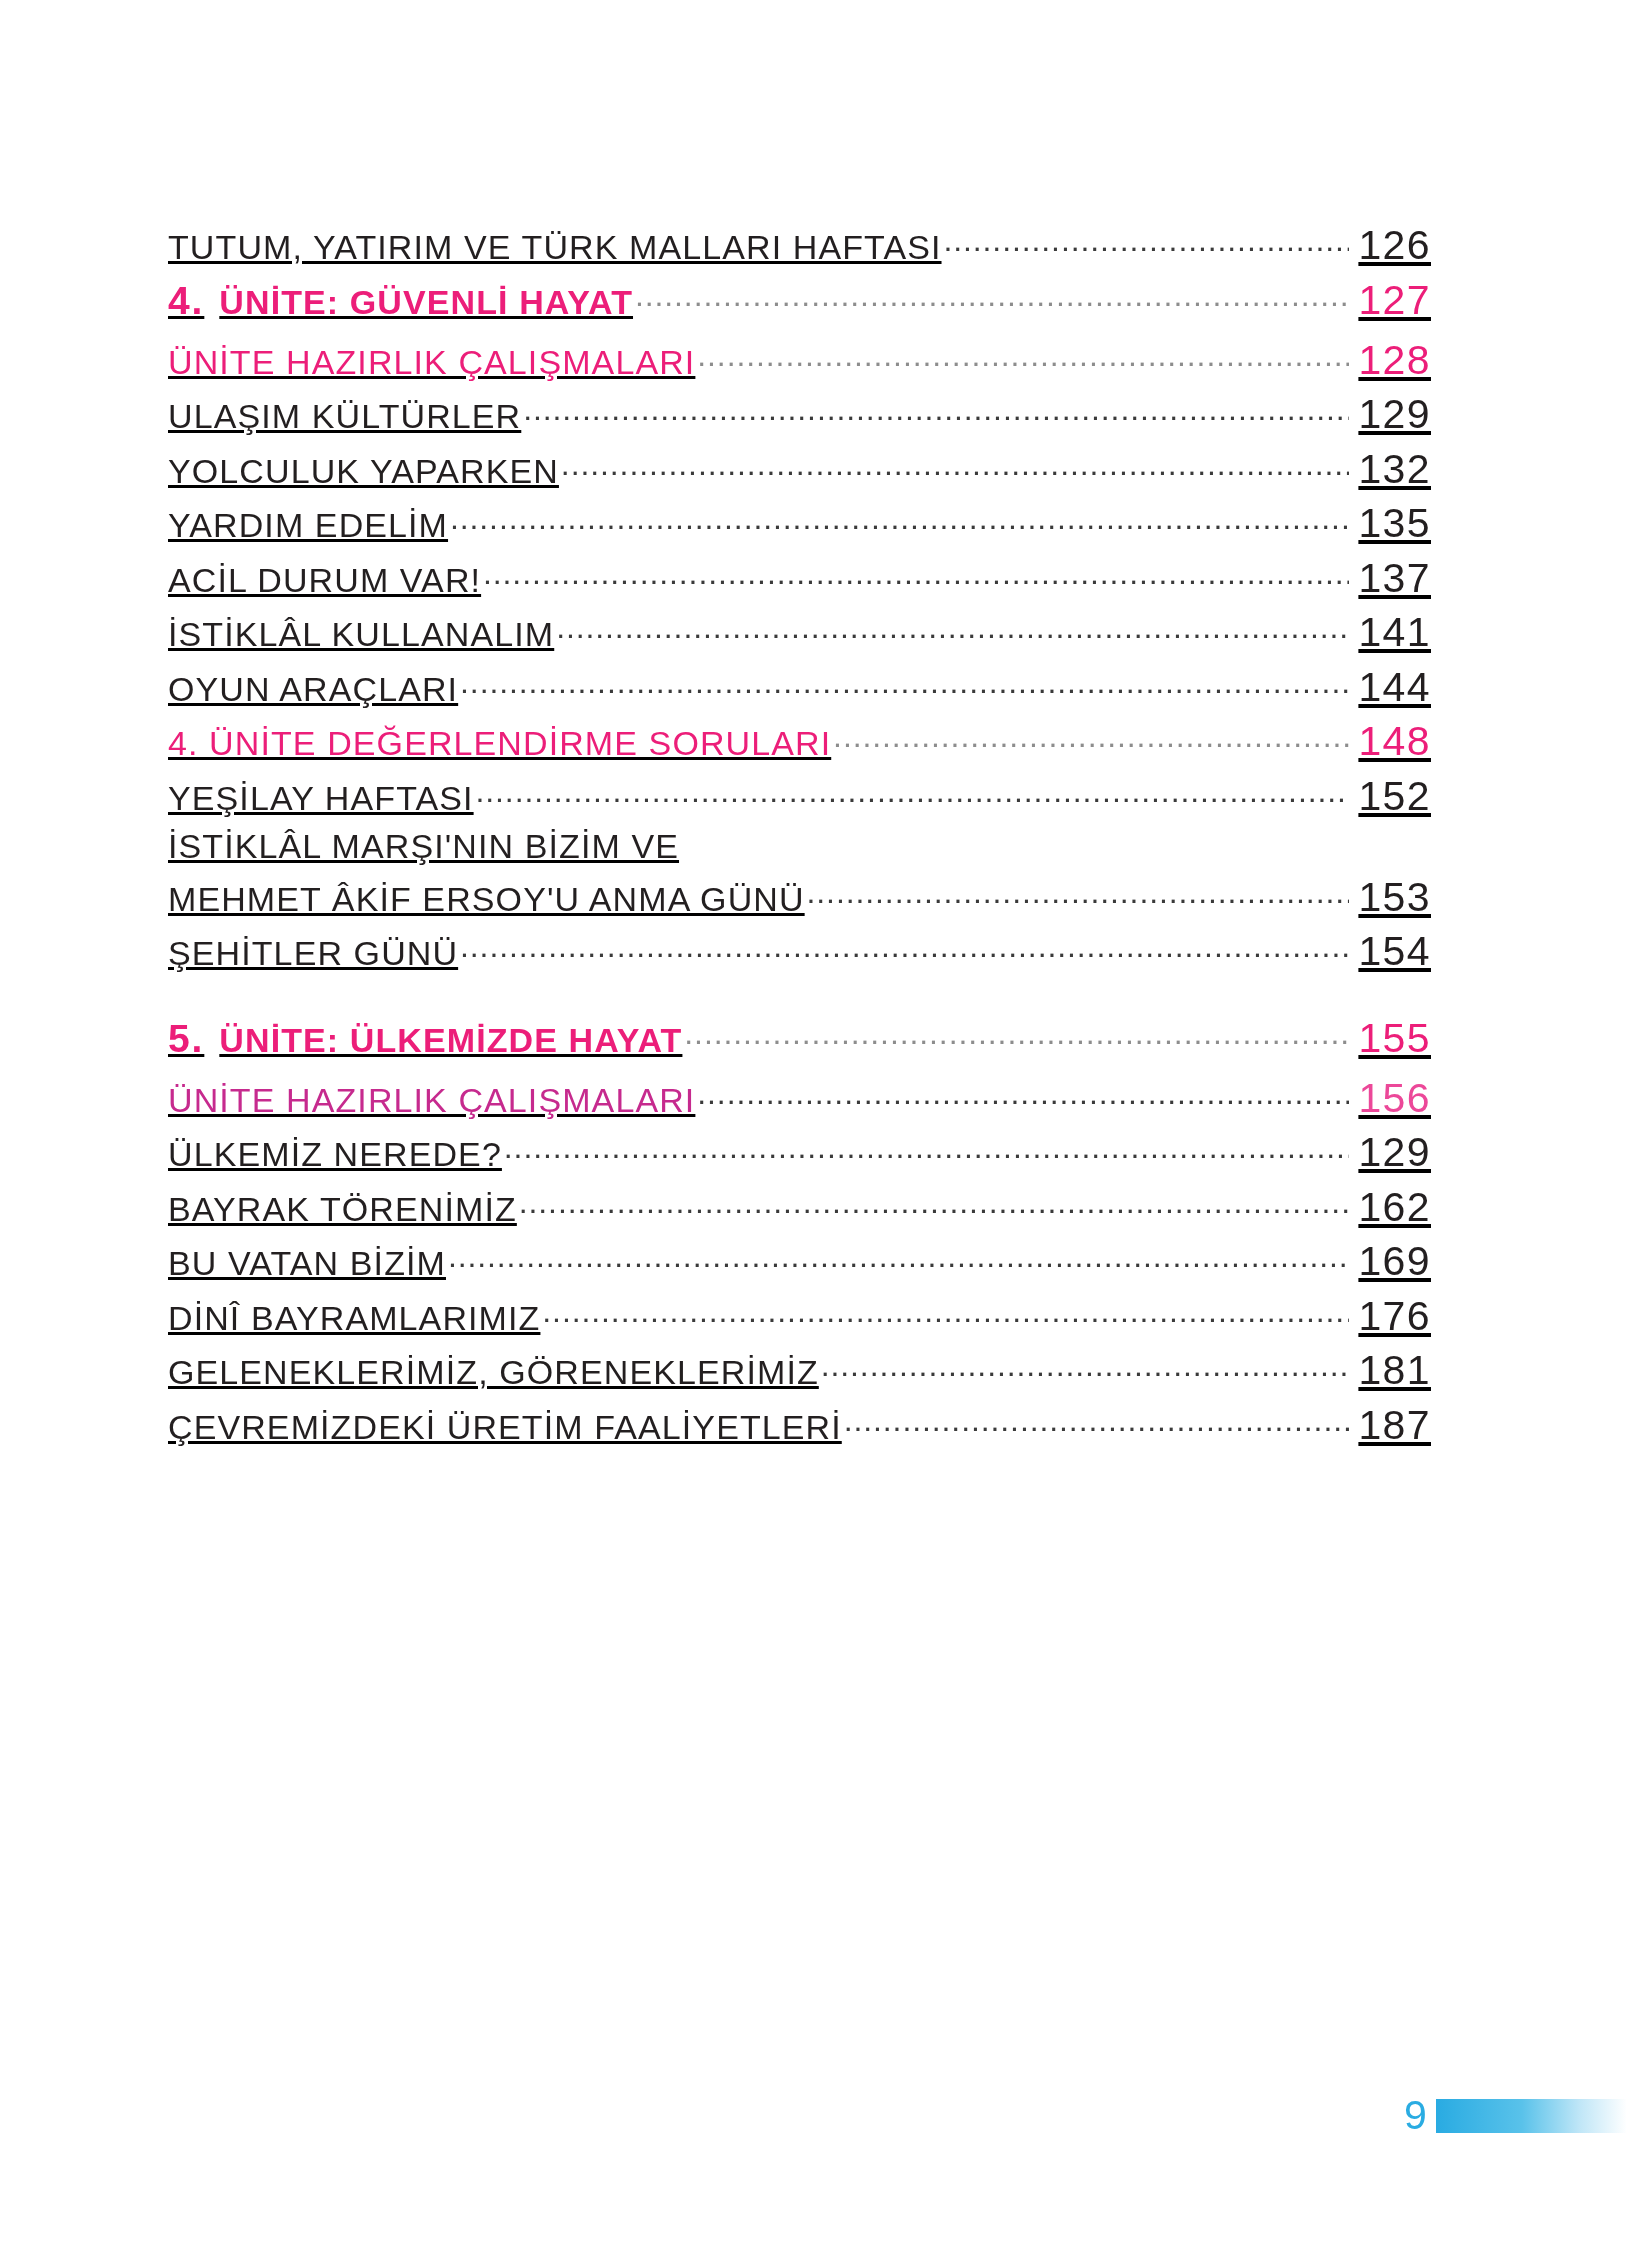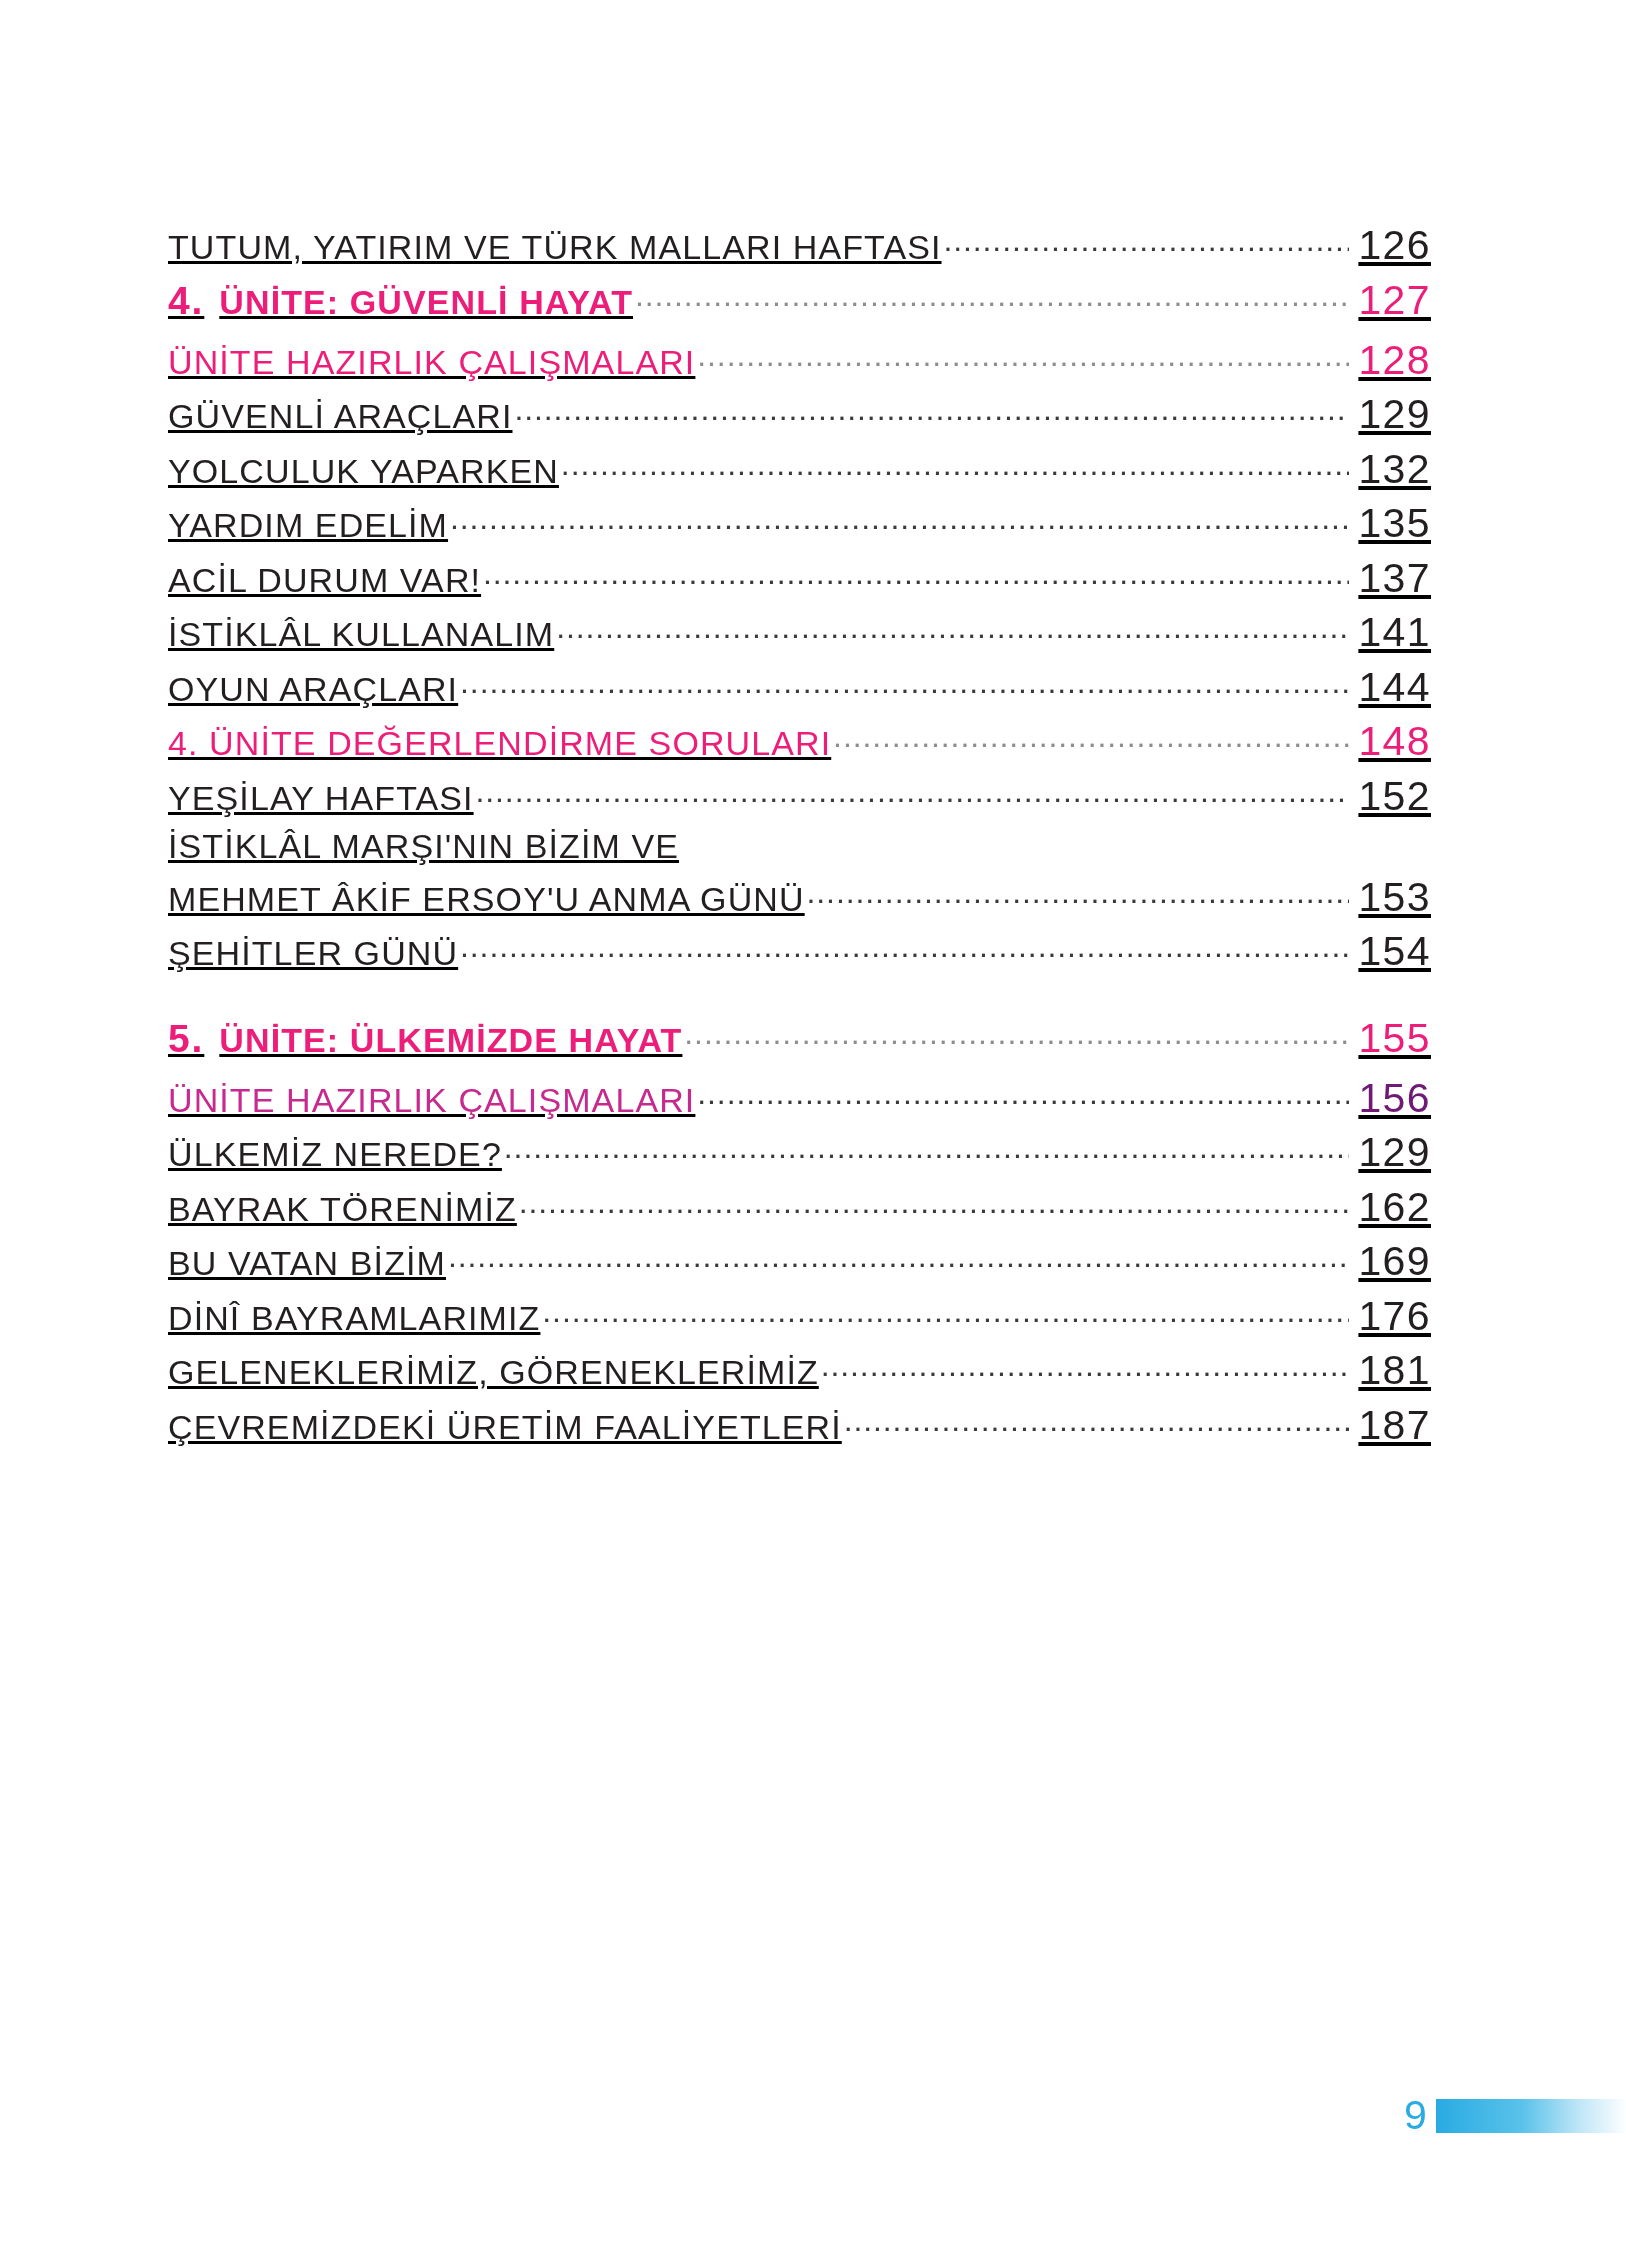--- a/index.html
+++ b/index.html
@@ -68,21 +68,21 @@
     text-align: right;
     min-width: 80px;
   }
 
   
   .row-pink .toc-title,
   .row-pink .toc-page { color: #ec1e79; }
   .row-pink .toc-dots::before { color: #8d8d8d; }
 
   .row-purple .toc-title { color: #c62a8e; }
-  .row-purple .toc-page { color: #701a75; }
+  .row-purple .toc-page { color: #ec4899; }
 
   .unit-head .toc-title {
     font-weight: 700;
     font-size: 34px;
   }
   .unit-num {
     font-weight: 700;
     font-size: 39px;
     letter-spacing: 1.9px;
   }
@@ -132,21 +132,21 @@
       <span class="toc-page">127</span>
     </div>
 
     <div class="toc-row row-pink">
       <span class="toc-title">ÜNİTE HAZIRLIK ÇALIŞMALARI</span>
       <span class="toc-dots"></span>
       <span class="toc-page">128</span>
     </div>
 
     <div class="toc-row">
-      <span class="toc-title">GÜVENLİ ARAÇLARI</span>
+      <span class="toc-title">ULAŞIM KÜLTÜRLER</span>
       <span class="toc-dots"></span>
       <span class="toc-page">129</span>
     </div>
 
     <div class="toc-row">
       <span class="toc-title">YOLCULUK  YAPARKEN</span>
       <span class="toc-dots"></span>
       <span class="toc-page">132</span>
     </div>
 

